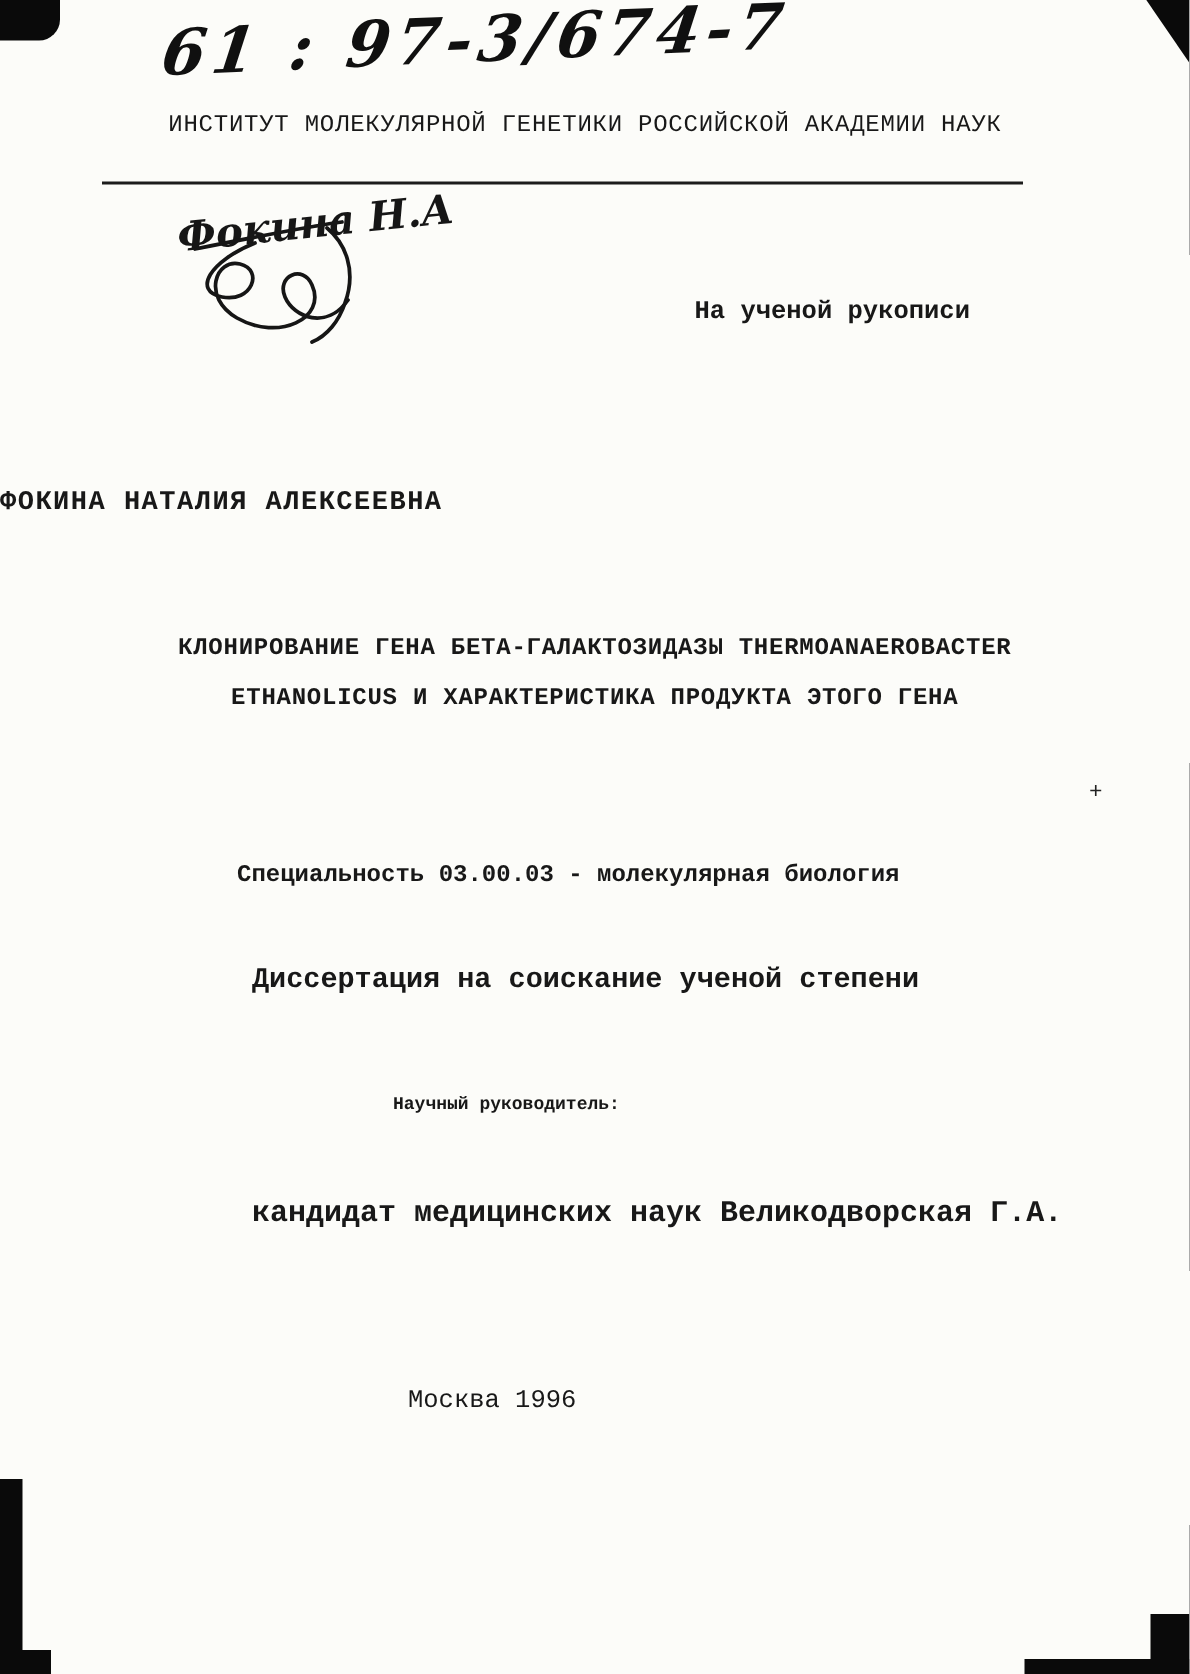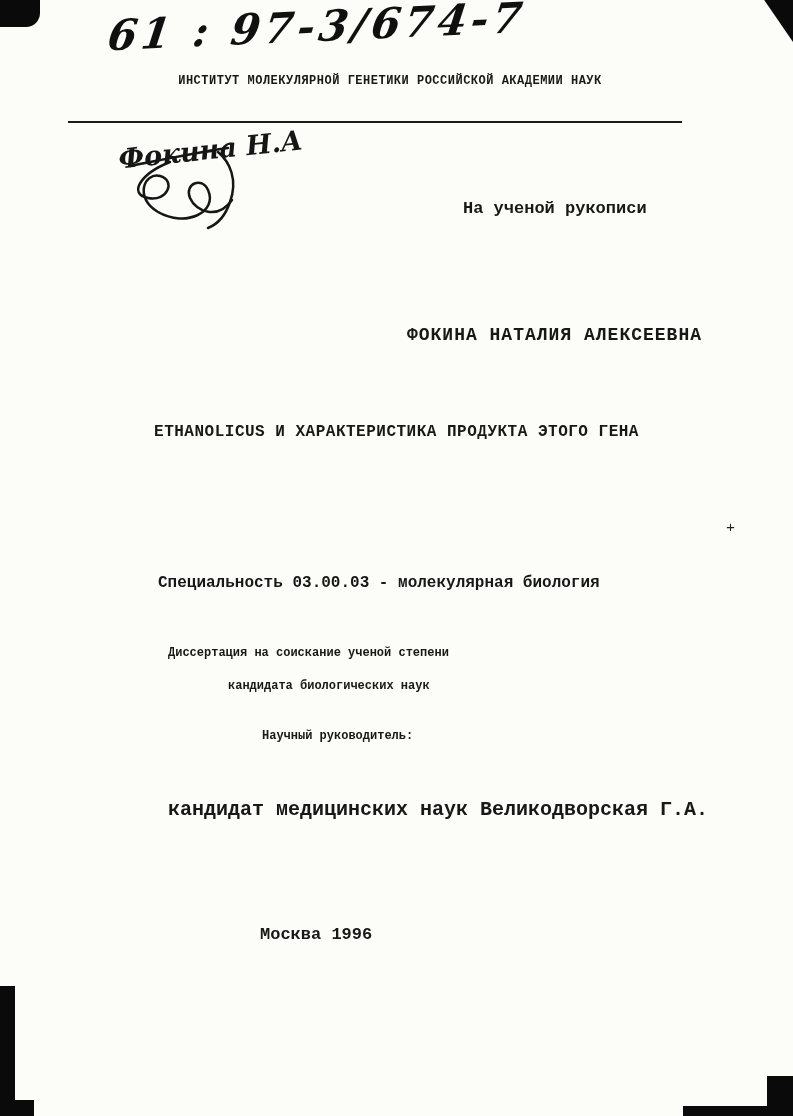--- a/index.html
+++ b/index.html
@@ -28,21 +28,21 @@
     position:absolute; left:108px; top:2px;
     font-family:"DejaVu Serif","Liberation Serif",serif;
     font-style:italic; font-weight:bold;
     font-size:42px; letter-spacing:4px;
     transform:rotate(-2.5deg) skewX(-10deg);
     color:#101010; white-space:nowrap;
   }
 
   .institute {
     position:absolute; left:40px; top:74px; width:700px;
-    text-align:center; font-size:12px; font-weight:bold;
+    text-align:center; font-size:16px; font-weight:normal;
     letter-spacing:0.5px; white-space:nowrap;
   }
 
   .rule {
     position:absolute; left:68px; top:121px; width:614px; height:2px;
     background:#1c1c1c;
   }
 
   
   .signature {
@@ -57,58 +57,58 @@
   }
   .signature svg { position:absolute; left:0; top:0; }
 
   .manuscript-note {
     position:absolute; left:463px; top:199px;
     font-size:17px; font-weight:bold; white-space:nowrap;
   }
 
   .author {
     position:absolute; left:0; top:325px; width:680px;
-    text-align:right; font-size:18px; font-weight:bold;
-    letter-spacing:1px; white-space:nowrap;margin-left:22px;
+    text-align:left; font-size:18px; font-weight:bold;
+    letter-spacing:1px; white-space:nowrap;
   }
 
   .title {
     position:absolute; left:0; top:416px; width:100%;
     text-align:center; font-size:16px; font-weight:bold;
     line-height:33px; letter-spacing:0.5px;
   }
 
   .tick-mark {
     position:absolute; left:726px; top:520px;
     font-size:15px; color:#222;
   }
 
   .specialty {
     position:absolute; left:158px; top:574px;
     font-size:16px; font-weight:bold; white-space:nowrap;
   }
 
   .dissertation {
     position:absolute; left:168px; top:637px;
-    font-size:12px; font-weight:bold; line-height:33px;
+    font-size:19px; font-weight:bold; line-height:33px;
   }
   .dissertation .line2 { padding-left:60px; }
 
   .advisor-label {
     position:absolute; left:262px; top:729px;
     font-size:12px; font-weight:bold; white-space:nowrap;
   }
   .advisor-name {
     position:absolute; left:168px; top:798px;
     font-size:20px; font-weight:bold; white-space:nowrap;
   }
 
   .city-year {
-    position:absolute; left:260px; top:925px;
-    font-size:17px; font-weight:bold; white-space:nowrap;
+    position:absolute; left:272px; top:925px;
+    font-size:17px; font-weight:normal; white-space:nowrap;
   }
 </style>
 </head>
 <body>
 
 <div class="page">
 
   <div class="corner top-left"></div>
   <div class="corner top-right"></div>
   <div class="corner left-strip"></div>
@@ -131,30 +131,30 @@
                C 102 48, 84 56, 90 70 C 96 84, 118 92, 132 72" fill="none" stroke="#161616" stroke-width="2.5" stroke-linecap="round"></path>
       <path d="M118 24 C 130 34, 138 52, 130 74 C 126 86, 118 96, 108 100" fill="none" stroke="#161616" stroke-width="2.5" stroke-linecap="round"></path>
     </svg>
   </div>
 
   <div class="manuscript-note">На ученой рукописи</div>
 
   <div class="author">ФОКИНА НАТАЛИЯ АЛЕКСЕЕВНА</div>
 
   <div class="title">
+    <div>КЛОНИРОВАНИЕ ГЕНА БЕТА-ГАЛАКТОЗИДАЗЫ THERMOANAEROBACTER</div>
     <div>ETHANOLICUS И ХАРАКТЕРИСТИКА ПРОДУКТА ЭТОГО ГЕНА</div>
   </div>
 
   <div class="tick-mark">+</div>
 
   <div class="specialty">Специальность 03.00.03 - молекулярная биология</div>
 
   <div class="dissertation">
     <div>Диссертация  на  соискание ученой степени</div>
-    <div class="line2">кандидата биологических наук</div>
   </div>
 
   <div class="advisor-label">Научный руководитель:</div>
   <div class="advisor-name">кандидат медицинских наук  Великодворская  Г.А.</div>
 
   <div class="city-year">Москва 1996</div>
 
 </div>
 
 </body></html>

